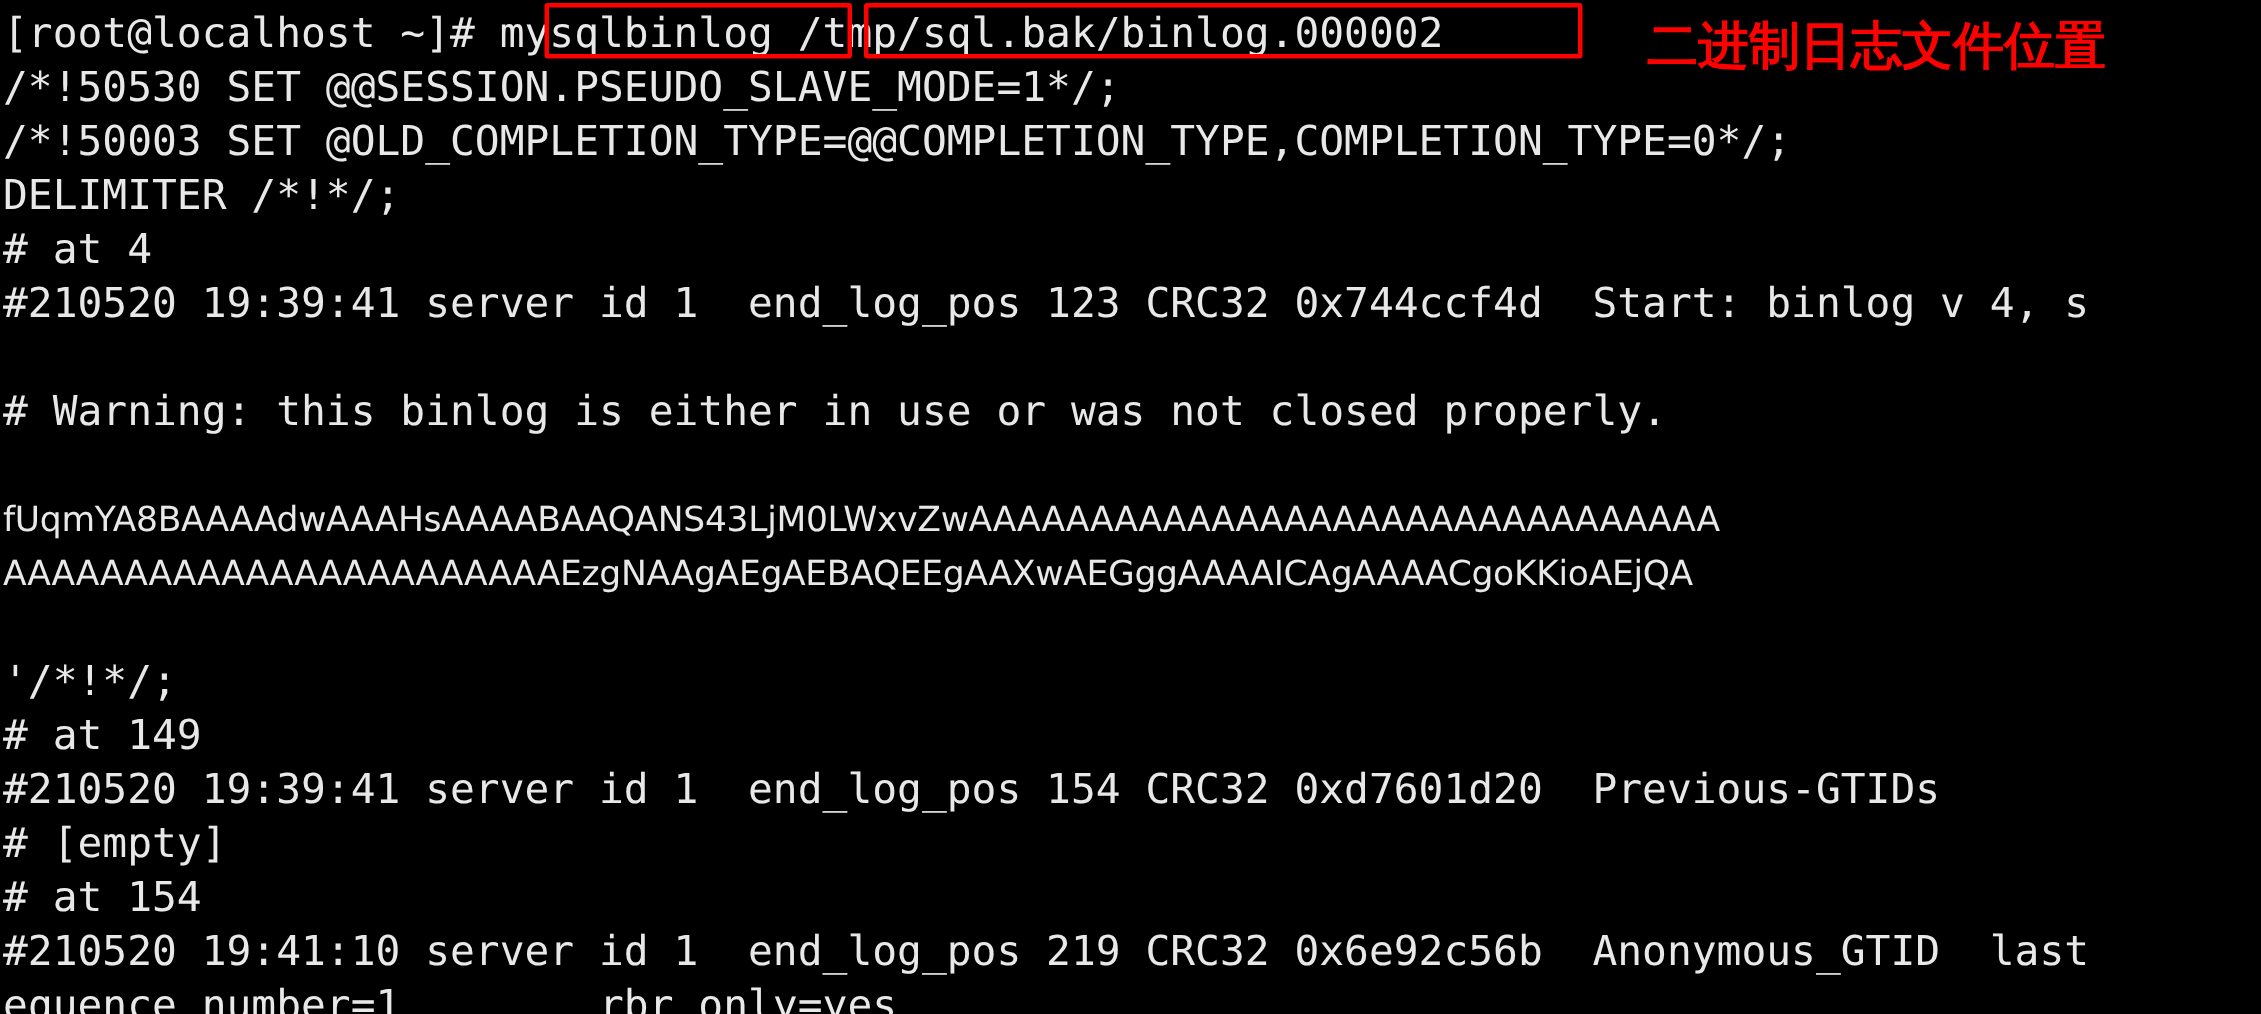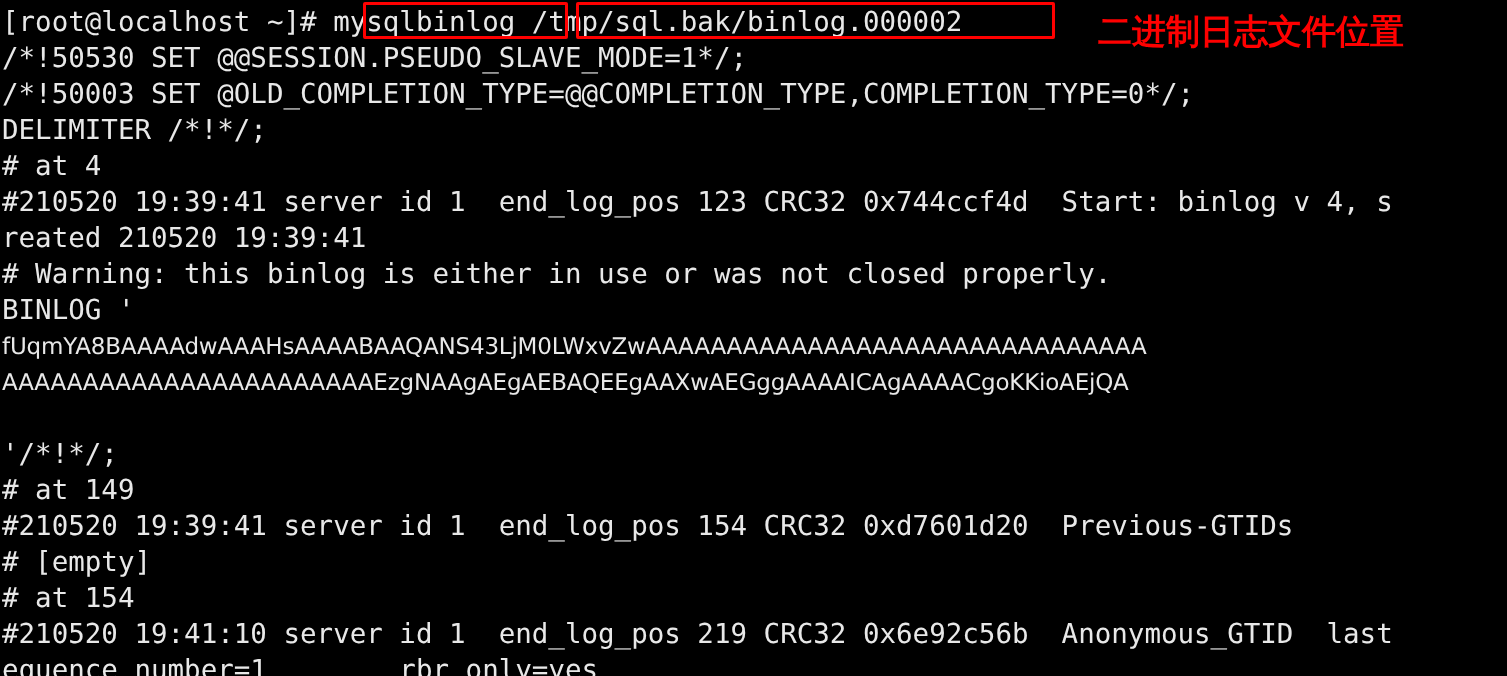--- a/index.html
+++ b/index.html
@@ -63,23 +63,21 @@
 <body>
 
 <div id="terminal">
 
   <div class="term-line" style="top:4px">[root@localhost ~]# mysqlbinlog /tmp/sql.bak/binlog.000002</div>
   <div class="term-line" style="top:40px">/*!50530 SET @@SESSION.PSEUDO_SLAVE_MODE=1*/;</div>
   <div class="term-line" style="top:76px">/*!50003 SET @OLD_COMPLETION_TYPE=@@COMPLETION_TYPE,COMPLETION_TYPE=0*/;</div>
   <div class="term-line" style="top:112px">DELIMITER /*!*/;</div>
   <div class="term-line" style="top:148px"># at 4</div>
   <div class="term-line" style="top:184px">#210520 19:39:41 server id 1  end_log_pos 123 CRC32 0x744ccf4d  Start: binlog v 4, s</div>
-  <div class="term-line" style="top:220px">reated 210520 19:39:41</div>
   <div class="term-line" style="top:256px"># Warning: this binlog is either in use or was not closed properly.</div>
-  <div class="term-line" style="top:292px">BINLOG '</div>
   <div class="term-line blob" style="top:329px">fUqmYA8BAAAAdwAAAHsAAAABAAQANS43LjM0LWxvZwAAAAAAAAAAAAAAAAAAAAAAAAAAAAAAA</div>
   <div class="term-line blob" style="top:365px">AAAAAAAAAAAAAAAAAAAAAAAEzgNAAgAEgAEBAQEEgAAXwAEGggAAAAICAgAAAACgoKKioAEjQA</div>
   <div class="term-line" style="top:436px">'/*!*/;</div>
   <div class="term-line" style="top:472px"># at 149</div>
   <div class="term-line" style="top:508px">#210520 19:39:41 server id 1  end_log_pos 154 CRC32 0xd7601d20  Previous-GTIDs</div>
   <div class="term-line" style="top:544px"># [empty]</div>
   <div class="term-line" style="top:580px"># at 154</div>
   <div class="term-line" style="top:616px">#210520 19:41:10 server id 1  end_log_pos 219 CRC32 0x6e92c56b  Anonymous_GTID  last</div>
   <div class="term-line" style="top:652px">equence number=1        rbr_only=yes</div>
 

